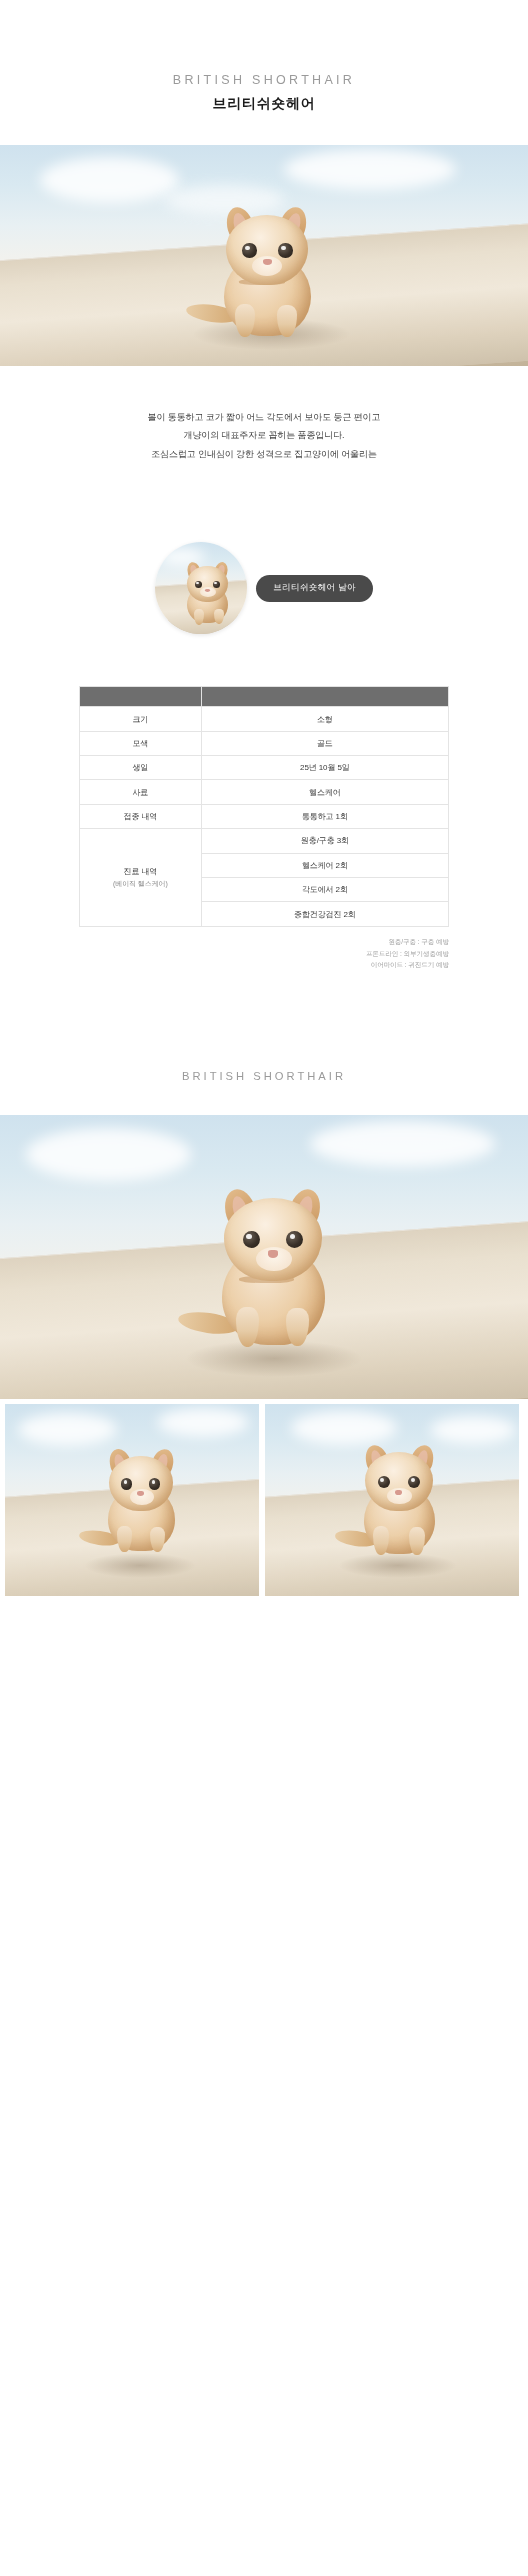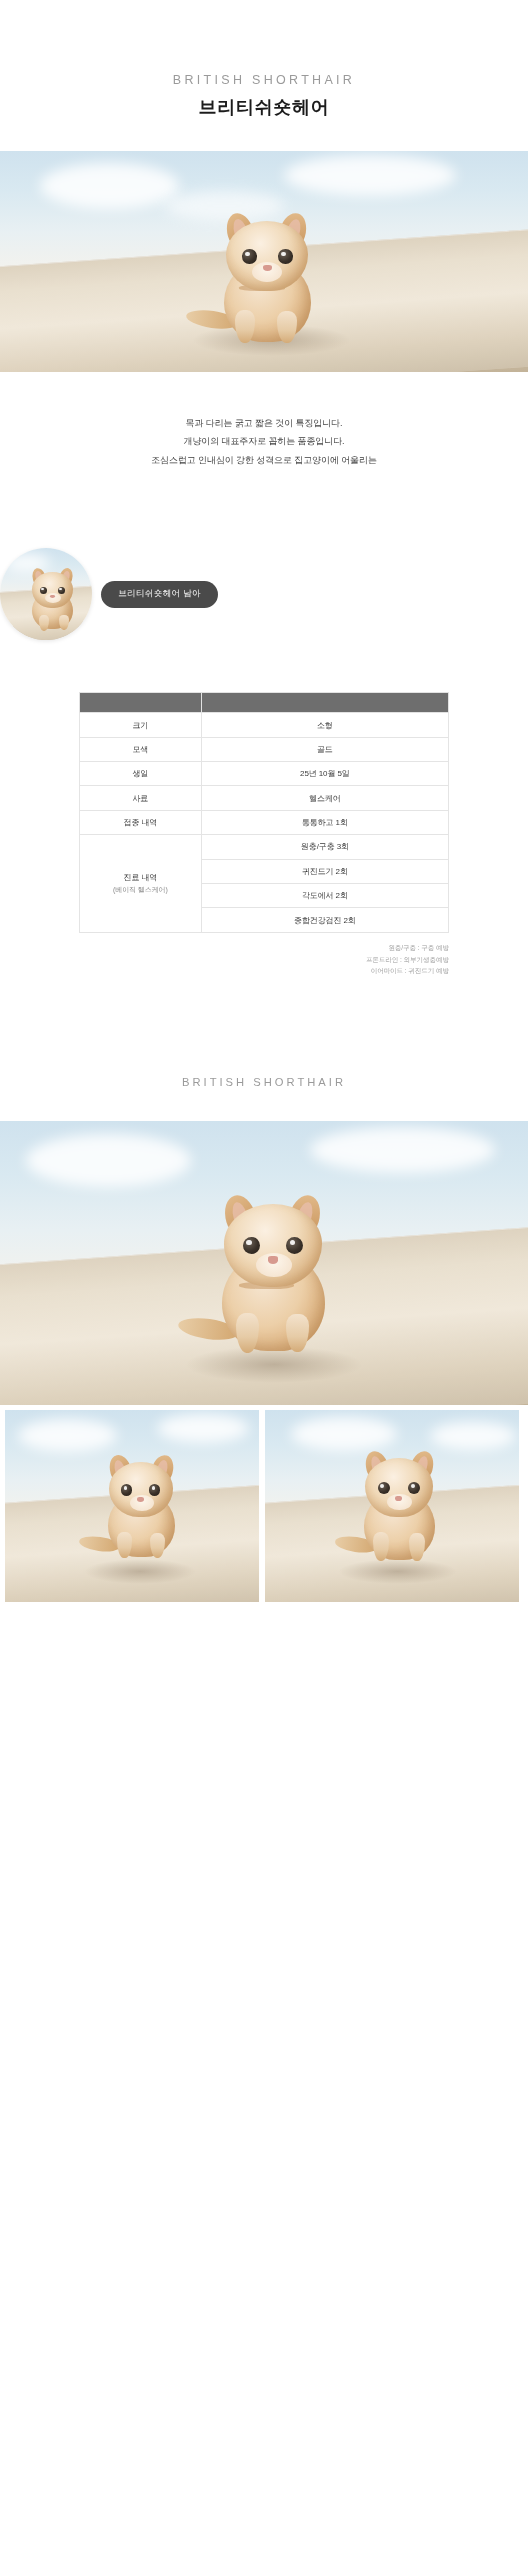--- a/index.html
+++ b/index.html
@@ -15,21 +15,21 @@
   .top-spacer { height: 73px; }
   .eyebrow {
     text-align: center;
     font-size: 12.5px;
     letter-spacing: 3.3px;
     color: #9a9a9a;
     font-weight: 400;
   }
   .title-main {
     text-align: center;
-    font-size: 18px;
+    font-size: 14px;
     font-weight: 700;
     letter-spacing: 0.7px;
     color: #1c1c1c;
     margin-top: 8px;
   }
 
   
   .hero-wrap { margin-top: 32px; width: 528px; height: 221px; overflow: hidden; position: relative; }
 
   
@@ -120,20 +120,21 @@
     color: #3c3c3c;
     letter-spacing: -0.1px;
   }
   .desc p { margin: 0; }
 
   
   .profile-row {
     margin-top: 79px;
     display: flex;
     align-items: center;
+    justify-content: center;
     gap: 9.2px;
   }
   .avatar {
     width: 92px; height: 92px; border-radius: 50%;
     overflow: hidden; position: relative; flex: 0 0 auto;
     box-shadow: 0 1.3px 4px rgba(0,0,0,0.10);
   }
   .name-pill {
     background: #4a4a4a;
     color: #ffffff;
@@ -245,21 +246,21 @@
         <div class="k-eye" style="left:16px; top:28px; width:14.5px; height:14.5px;"></div>
         <div class="k-eye" style="left:52px; top:28px; width:14.5px; height:14.5px;"></div>
         <div class="k-muzzle" style="left:26.4px; top:41px; width:30px; height:20px;"></div>
         <div class="k-nose" style="left:37px; top:44px; width:8.6px; height:6px;"></div>
       </div>
     </div>
   </div>
 </div>
 
 <div class="desc">
-  <p>목과 다리는 굵고 짧은 것이 특징입니다.</p>
+  <p>볼이 통통하고 코가 짧아 어느 각도에서 보아도 둥근 편이고</p>
   <p>개냥이의 대표주자로 꼽히는 품종입니다.</p>
   <p>조심스럽고 인내심이 강한 성격으로 집고양이에 어울리는</p>
 </div>
 
 <div class="profile-row">
   <div class="avatar">
     <div class="scene">
       <div class="sky" style="height:50%;"></div>
       <div class="cloud" style="left:4px; top:5.3px; width:46px; height:18.5px;"></div>
       <div class="sill2"></div>
@@ -316,21 +317,21 @@
         <td>통통하고 1회</td>
       </tr>
       <tr>
         <td class="label" rowspan="4">
           <span>진료 내역</span>
           <small>(베이직 헬스케어)</small>
         </td>
         <td>원충/구충 3회</td>
       </tr>
       <tr>
-        <td>귀진드기 2회</td>
+        <td>헬스케어 2회</td>
       </tr>
       <tr>
         <td>각도에서 2회</td>
       </tr>
       <tr>
         <td>종합건강검진 2회</td>
       </tr>
     </tbody>
   </table>
 </div>

